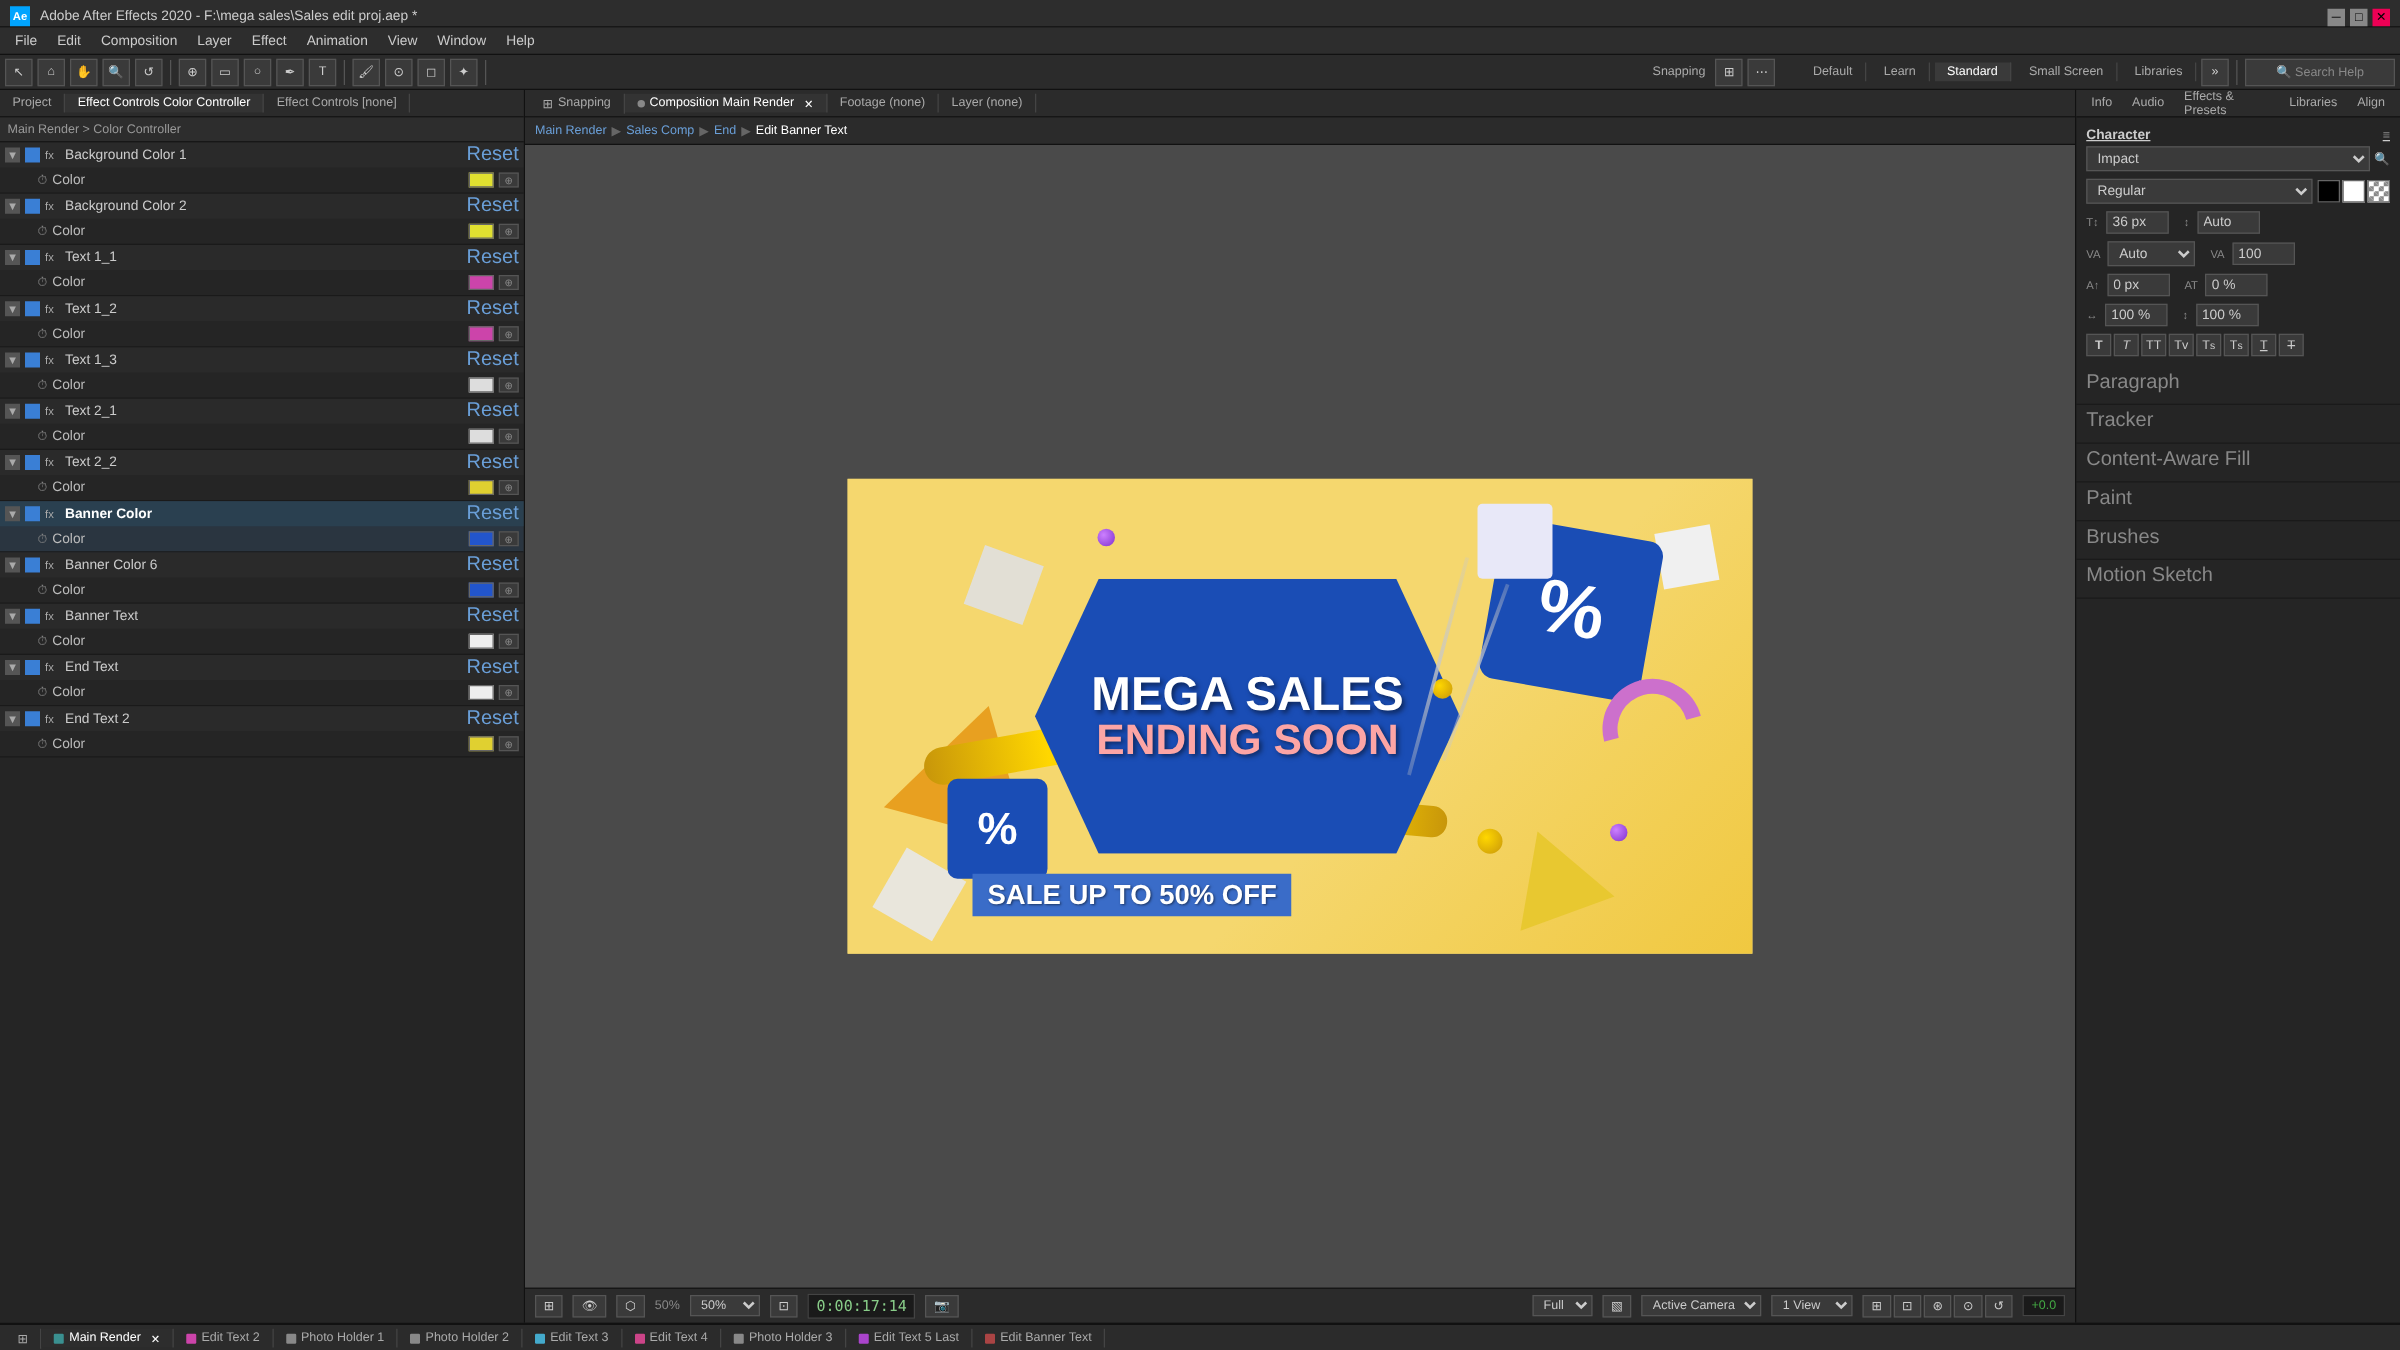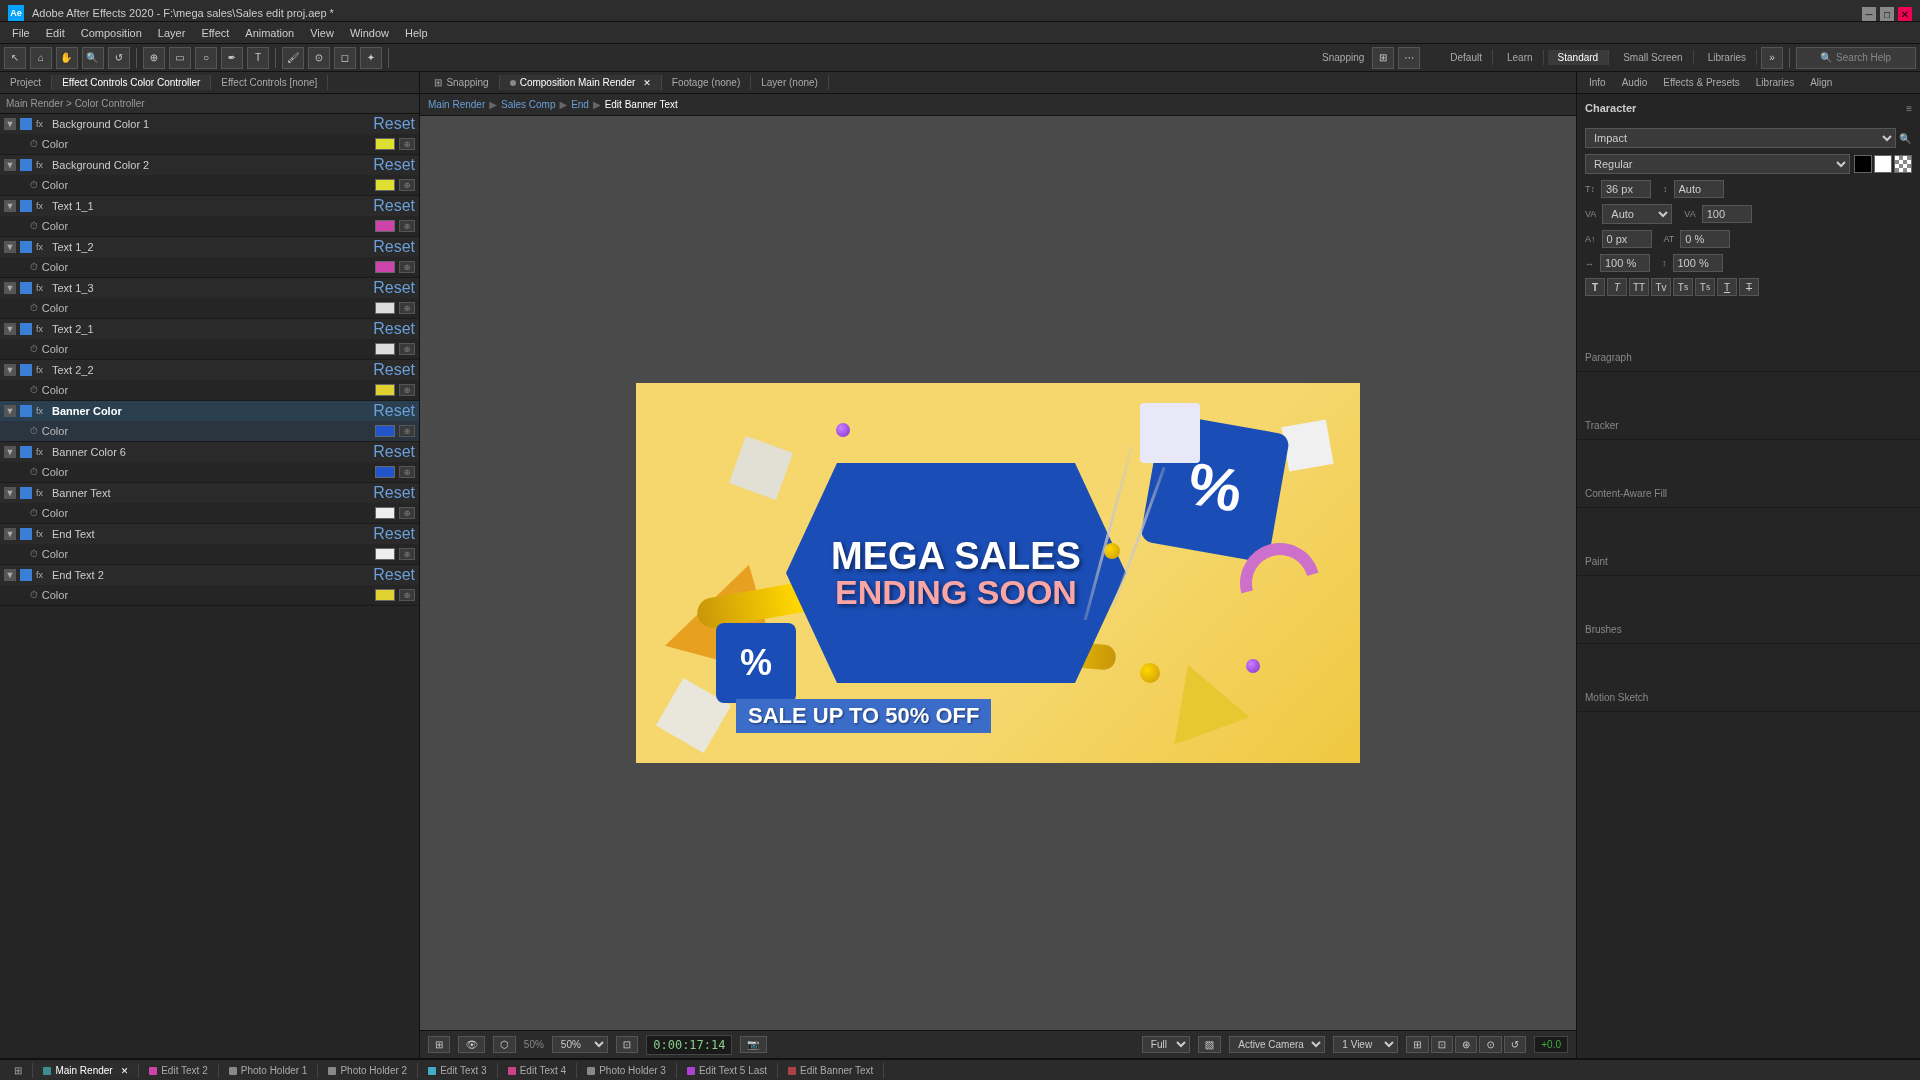--- a/index.html
+++ b/index.html
@@ -365,21 +365,21 @@
       padding: 0 8px;
       gap: 8px;
       border-top: 1px solid #111;
     }
 
     .ctrl-btn { background: #3a3a3a; border: 1px solid #555; color: #ccc; padding: 2px 6px; font-size: 10px; cursor: pointer; }
     .ctrl-select { background: #3a3a3a; border: 1px solid #555; color: #ccc; padding: 1px 4px; font-size: 10px; cursor: pointer; }
 
     
     #right-panel {
-      width: 344px;
+      width: 260px;
       background: #252525;
       border-left: 1px solid #111;
       display: flex;
       flex-direction: column;
       flex-shrink: 0;
     }
 
     #right-panel-tabs {
       height: 22px;
       background: #2b2b2b;
@@ -447,24 +447,23 @@
       display: flex;
       align-items: center;
       justify-content: center;
     }
 
     .paragraph-section {
       padding: 4px 8px;
       border-bottom: 1px solid #1a1a1a;
     }
     .section-label {
-      font-size: 10px;
+      font-size: 16px;
       color: #888;
       margin-bottom: 4px;
-      margin-top: 44px;
     }
 
     
     #timeline-area {
       height: 280px;
       background: #1e1e1e;
       border-top: 2px solid #111;
       display: flex;
       flex-direction: column;
     }
@@ -890,21 +889,21 @@
   <div id="right-panel">
     <div id="right-panel-tabs">
       <span class="right-tab">Info</span>
       <span class="right-tab">Audio</span>
       <span class="right-tab">Effects &amp; Presets</span>
       <span class="right-tab">Libraries</span>
       <span class="right-tab">Align</span>
     </div>
 
     <div id="character-panel">
-      <div style="display:flex;align-items:flex-end;justify-content:space-between;margin-bottom:14px;">
+      <div style="display:flex;align-items:flex-end;justify-content:space-between;margin-bottom:3px;text-decoration:underline;">
         <span style="font-size:11px;color:#ccc;font-weight:bold;">Character</span>
         <span style="font-size:10px;color:#888;cursor:pointer;">≡</span>
       </div>
 
       <div class="char-row">
         <select class="char-select">
           <option>Impact</option>
           <option>Arial</option>
         </select>
         <span style="font-size:10px;color:#888;cursor:pointer;">🔍</span>

